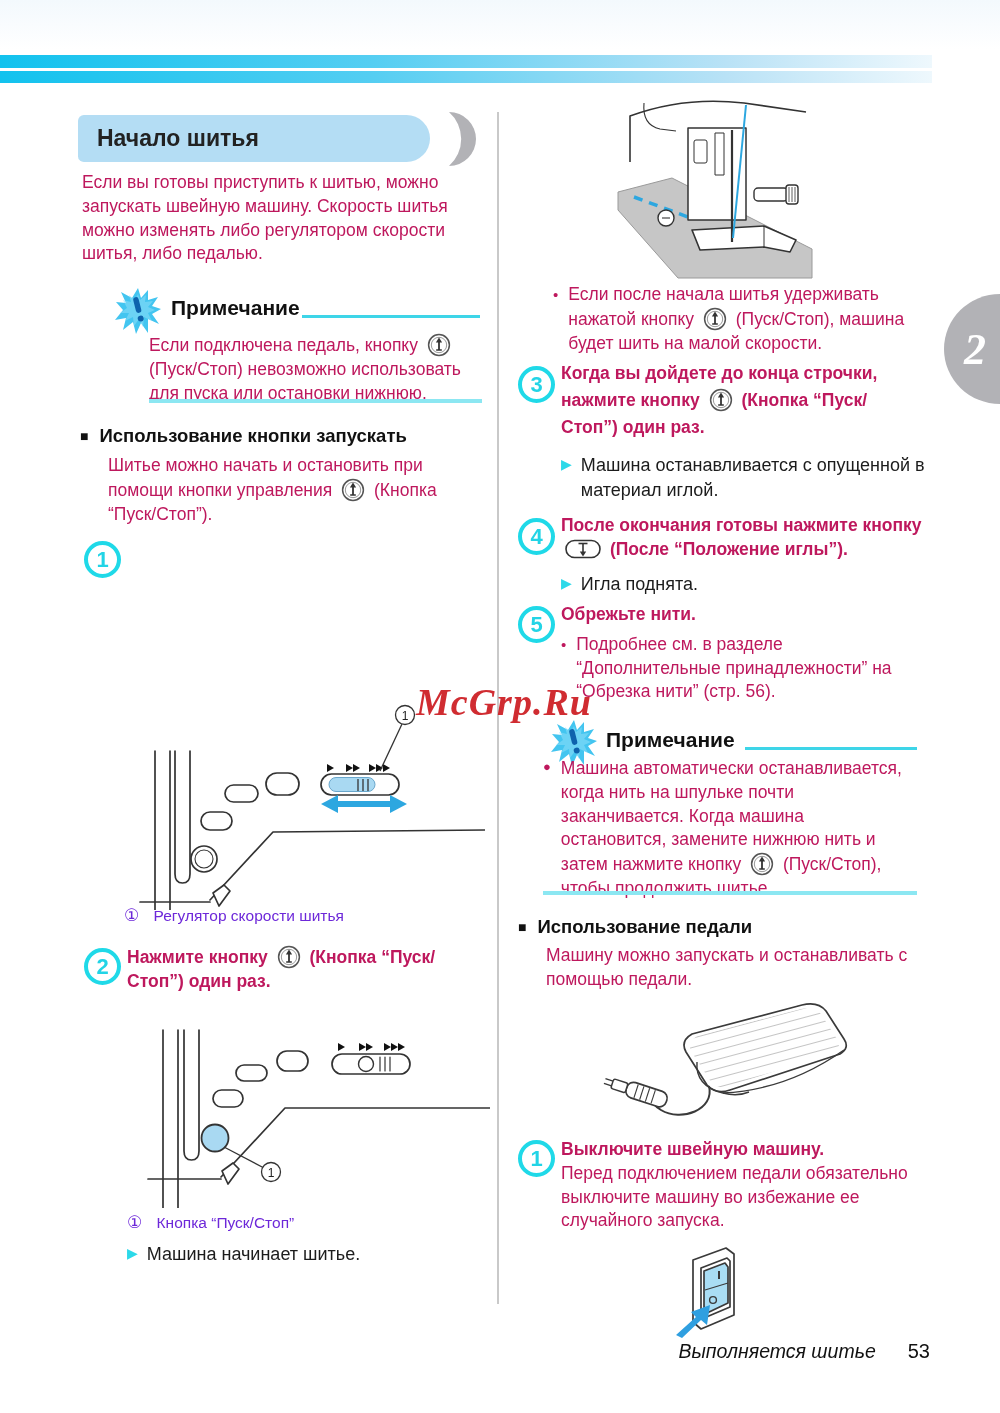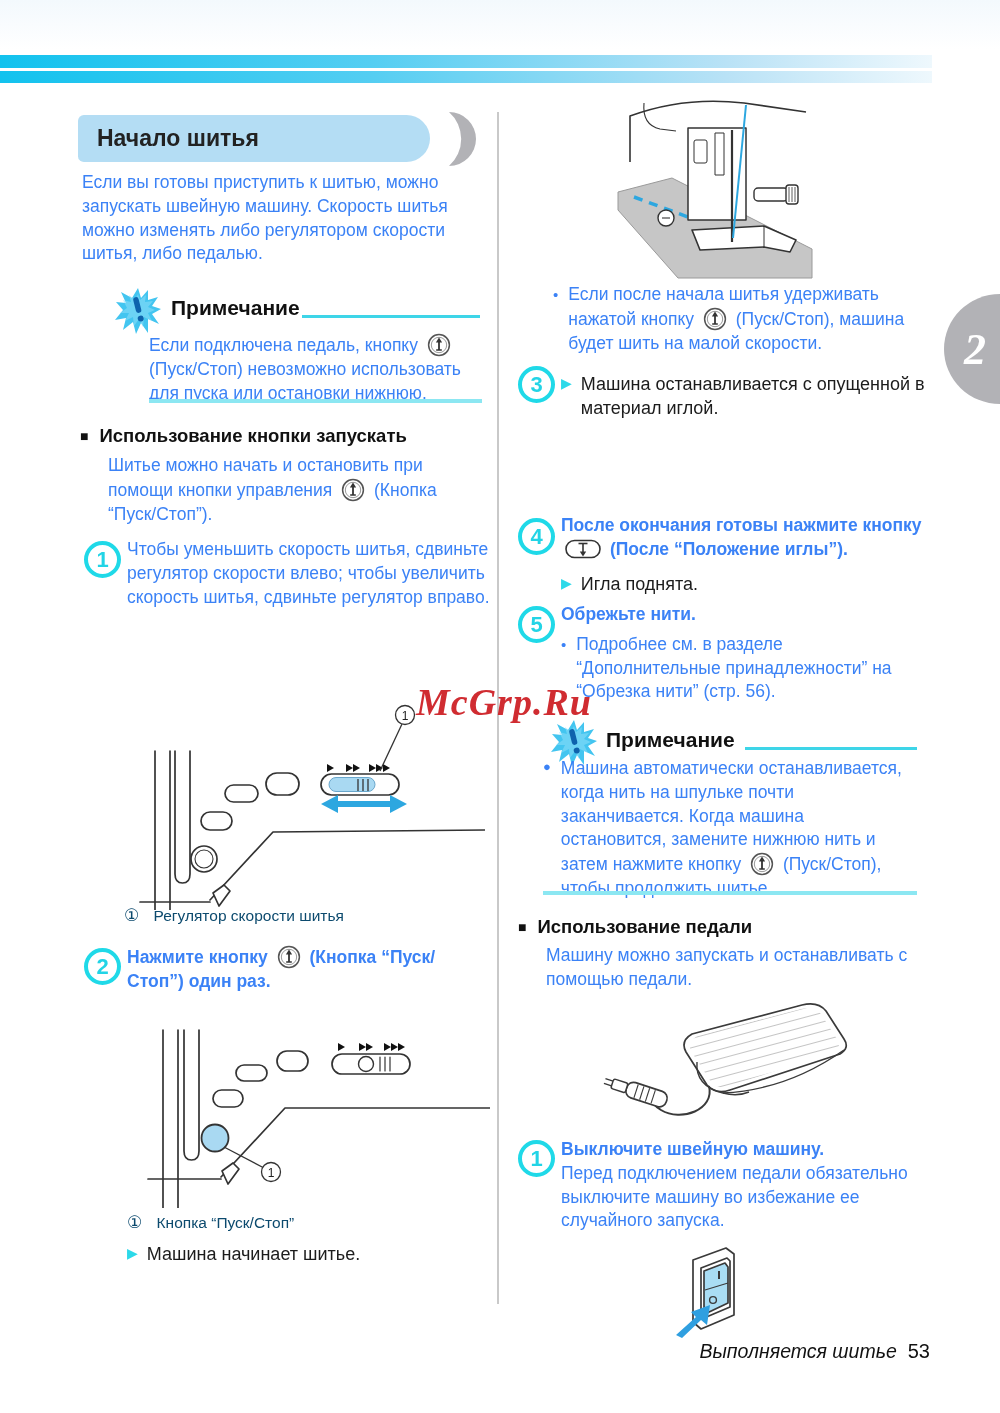--- a/index.html
+++ b/index.html
@@ -3,21 +3,21 @@
 <meta charset="utf-8">
 <style>
   html,body{margin:0;padding:0}
   body{
     width:1000px;height:1413px;position:relative;overflow:hidden;
     background:#ffffff;color:#1c1c1c;
     font-family:"Liberation Sans","DejaVu Sans",sans-serif;
     -webkit-font-smoothing:antialiased;
   }
   .abs{position:absolute}
-  .txt{font-size:17.5px;line-height:1.36;color:#3b82f6}
+  .txt{font-size:17.5px;line-height:1.36;color:#be185d}
   .bold{font-weight:bold}
   
   .topwash{left:0;top:0;width:1000px;height:55px;background:linear-gradient(180deg,#f3f9fd 0%,#ffffff 90%)}
   .topbar{left:0;top:55px;width:932px;height:28px;
     background:linear-gradient(90deg,#12c2ee 0%,#55cef2 40%,#b9e2f6 78%,#eef8fd 100%)}
   .topbar::after{content:"";position:absolute;left:0;top:13px;width:100%;height:3px;background:#ffffff}
   
   .title-box{left:78px;top:115px;width:352px;height:47px;background:#b4ddf4;
     border-radius:6px 24px 24px 6px;display:flex;align-items:center;padding-left:19px;box-sizing:border-box;
     font-size:23px;font-weight:bold;color:#222}
@@ -34,33 +34,33 @@
   .rule-cyan-light{height:4px;background:#8ce7f2}
   
   .sec-title{display:flex;font-size:18.5px;font-weight:bold;color:#111}
   .sq{font-size:14px;margin-right:11px;line-height:1.6;color:#111}
   
   .step-badge{box-sizing:border-box;width:37px;height:37px;border:4px solid #1fd9e8;border-radius:50%;
     background:#fff;color:#22d4e6;font-size:22px;font-weight:bold;
     display:flex;align-items:center;justify-content:center}
   .result{display:flex;font-size:18px;line-height:1.35}
   .tri{color:#2cd9e9;font-size:14px;line-height:1.7;margin-right:9px;flex:0 0 auto}
-  .cap{font-size:15.5px;color:#0c4a6e}
+  .cap{font-size:15.5px;color:#6d28d9}
   .cap .num{font-size:17px;margin-right:10px}
   .bullet-row{display:flex}
   .bullet-row .b{margin-right:10px;font-size:15px;line-height:1.6}
   .icon-inline{vertical-align:-6px;margin:0 4px}
   .icon-np{vertical-align:-5px;margin:0 4px}
   
   .watermark{left:416px;top:680px;font-family:"Liberation Serif","DejaVu Serif",serif;
     font-style:italic;font-weight:bold;font-size:38px;color:#ce2127;letter-spacing:1px;z-index:50;opacity:.95}
   
   .footer{right:70px;top:1340px;display:flex;align-items:flex-start}
   .footer .lbl{font-style:italic;font-size:19.5px;color:#111}
-  .footer .pg{font-size:20px;margin-left:11px;color:#111}
+  .footer .pg{font-size:20px;margin-left:32px;color:#111}
 </style>
 </head>
 <body>
 
 <div class="abs topwash"></div>
 <div class="abs topbar"></div>
 
 <div class="abs tab2">
   <span>2</span>
 </div>
@@ -112,21 +112,20 @@
       <polygon points="12,4.6 8.9,9.4 15.1,9.4" fill="#333"></polygon>
       <line x1="9.2" y1="17" x2="14.8" y2="17" stroke="#333" stroke-width="1.5"></line>
     </svg>
   <span>(Кнопка “Пуск/Стоп”).</span>
 </div>
 
 <div class="abs step-badge" style="left:84px;top:541px">
   <span>1</span>
 </div>
 <div class="abs" style="left:127px;top:538px;width:352px">
-  <div class="txt" style="width:372px">Чтобы уменьшить скорость шитья, сдвиньте регулятор скорости влево; чтобы увеличить скорость шитья, сдвиньте регулятор вправо.</div>
 </div>
 
 <svg class="abs" style="left:103px;top:694px" width="382" height="216" viewBox="0 0 382 216">
   <g stroke="#333" stroke-width="1.7" fill="none" stroke-linejoin="round" stroke-linecap="round">
     <line x1="52" y1="57" x2="52" y2="216"></line>
     <line x1="67" y1="57" x2="67" y2="216"></line>
     <path d="M72 57 L72 180 Q72 189 79.5 189 Q87 189 87 180 L87 57"></path>
     <path d="M37 208 L107 208"></path>
     <path d="M107 206 L170 138 L382 136"></path>
     <path d="M110 199 L121 191 L127 197 L116 212 Z" fill="#fff"></path>
@@ -258,20 +257,31 @@
         <line x1="9.2" y1="17" x2="14.8" y2="17" stroke="#333" stroke-width="1.5"></line>
       </svg>
     <span>(Пуск/Стоп), машина будет шить на малой скорости.</span>
   </span>
 </div>
 
 <div class="abs step-badge" style="left:518px;top:366px">
   <span>3</span>
 </div>
 <div class="abs" style="left:561px;top:360px;width:380px">
+  <div class="txt bold" style="width:360px;line-height:1.55">
+    <span>Когда вы дойдете до конца строчки, нажмите кнопку</span>
+    <svg class="icon-inline" width="24" height="24" viewBox="0 0 24 24">
+        <circle cx="12" cy="12" r="10.4" fill="#fff" stroke="#555" stroke-width="1.5"></circle>
+        <circle cx="12" cy="12" r="7.7" fill="none" stroke="#999" stroke-width="1"></circle>
+        <line x1="12" y1="9" x2="12" y2="17" stroke="#333" stroke-width="1.8"></line>
+        <polygon points="12,4.6 8.9,9.4 15.1,9.4" fill="#333"></polygon>
+        <line x1="9.2" y1="17" x2="14.8" y2="17" stroke="#333" stroke-width="1.5"></line>
+      </svg>
+    <span>(Кнопка “Пуск/Стоп”) один раз.</span>
+  </div>
   <div class="result" style="margin-top:12px;width:372px">
     <span class="tri">▶</span>
     <span>Машина останавливается с опущенной в материал иглой.</span>
   </div>
 </div>
 
 <div class="abs step-badge" style="left:518px;top:518px">
   <span>4</span>
 </div>
 <div class="abs" style="left:561px;top:514px;width:390px">

